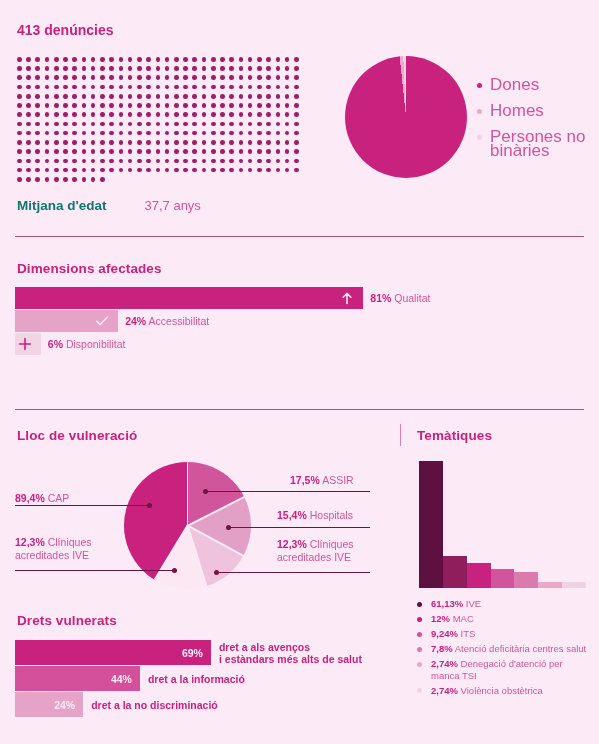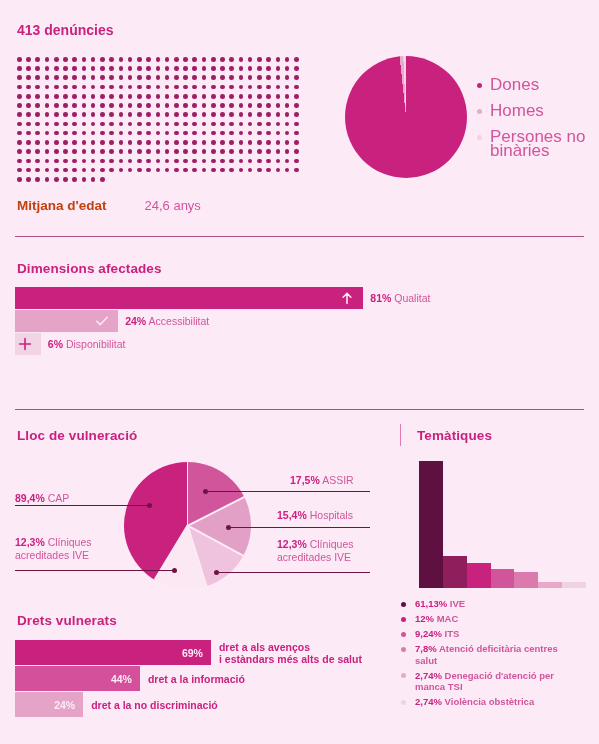--- a/index.html
+++ b/index.html
@@ -102,21 +102,21 @@
   }
   .glg-label { line-height: 14px; }
 
   #avg-age-row {
     position: absolute;
     left: 17px;
     top: 198px;
     display: flex;
     align-items: baseline;
   }
-  #avg-age-label { font-size: 13.5px; font-weight: bold; color: #c2410c; }
+  #avg-age-label { font-size: 13.5px; font-weight: bold; color: #0f766e; }
   #avg-age-value { font-size: 13px; color: #D0559B; margin-left: 38px; font-weight: normal; }
 
   
   #dim-title { position: absolute; left: 17px; top: 261px; }
   #dim-bars { position: absolute; left: 15px; top: 287px; width: 570px; }
   .dim-row {
     position: relative;
     height: 22px;
     margin-bottom: 1px;
     display: flex;
@@ -196,24 +196,23 @@
     top: 461px;
     width: 167px;
     height: 127px;
     display: flex;
     align-items: flex-end;
   }
   .tema-bar { flex: 1 1 0; }
 
   #tema-legend {
     position: absolute;
-    left: 398px;
+    left: 414px;
     top: 598px;
     width: 178px;
-    font-weight: bold;
   }
   .tl-row {
     display: flex;
     align-items: flex-start;
     font-size: 9.5px;
     color: #D0559B;
     line-height: 11.5px;
     margin-bottom: 3.5px;
   }
   .tl-dot {
@@ -689,21 +688,21 @@
         <span class="glg-label">Homes</span>
       </div>
       <div class="glg-row">
         <span class="glg-dot" style="background: rgb(243, 210, 228);"></span>
         <span class="glg-label">Persones no binàries</span>
       </div>
     </div>
 
   <div id="avg-age-row">
     <span id="avg-age-label">Mitjana d'edat</span>
-    <span id="avg-age-value">24,6 anys</span>
+    <span id="avg-age-value">37,7 anys</span>
   </div>
 
   <div class="divider" style="left:15px; top:236px; width:569px;"></div>
 
   <div class="sect-title" id="dim-title">Dimensions afectades</div>
 
   <div id="dim-bars">
       <div class="dim-row">
         <div class="dim-bar" style="width: 348.3px; background: rgb(201, 33, 126);">
           <span class="dim-icon">

